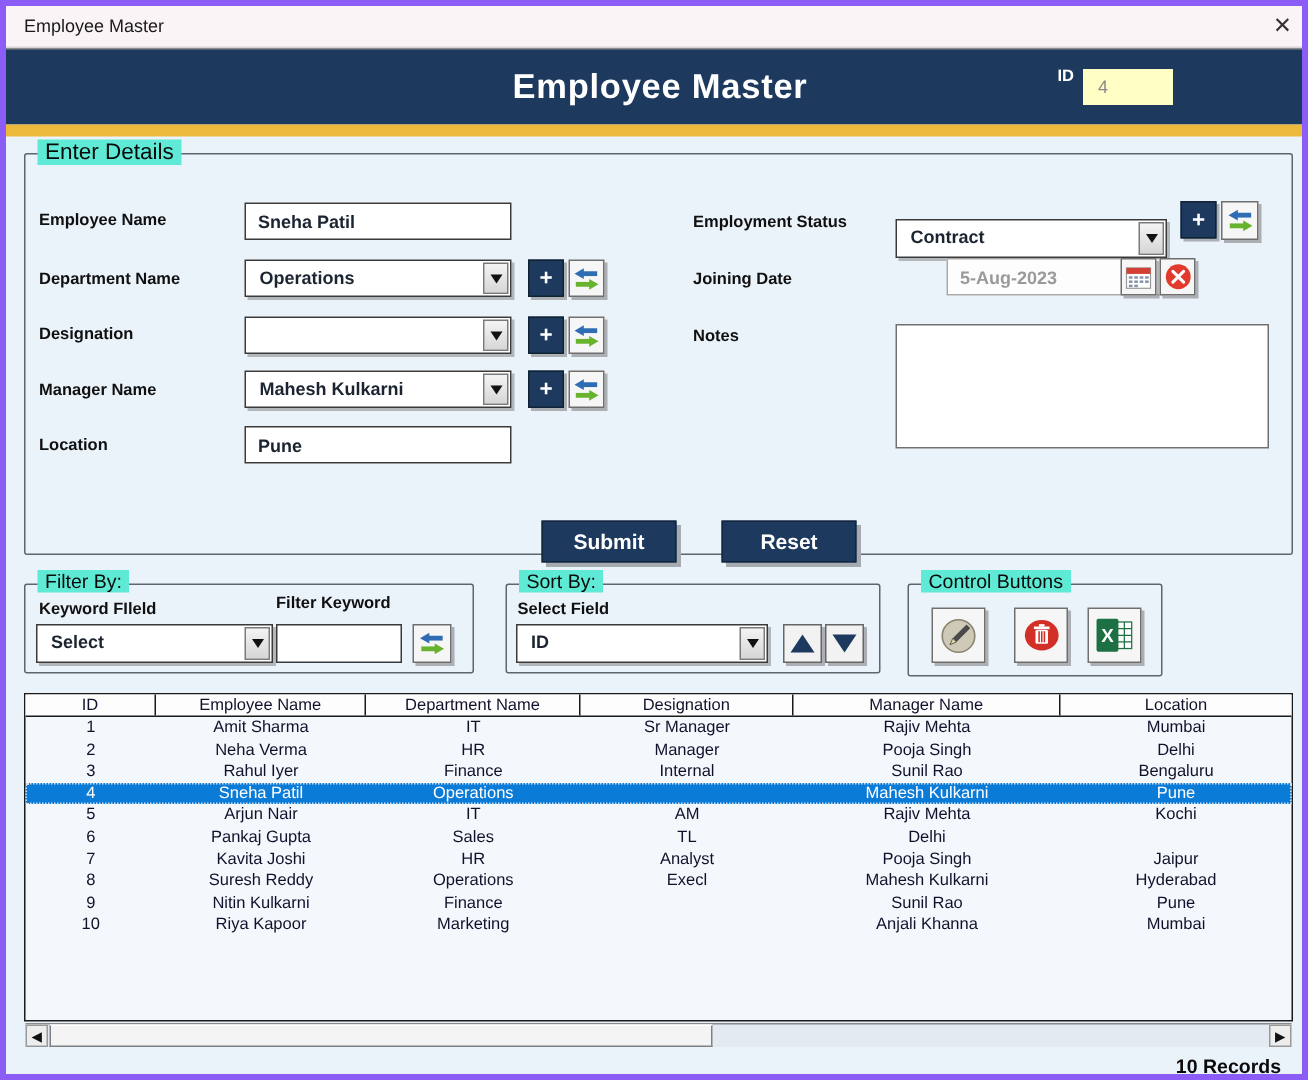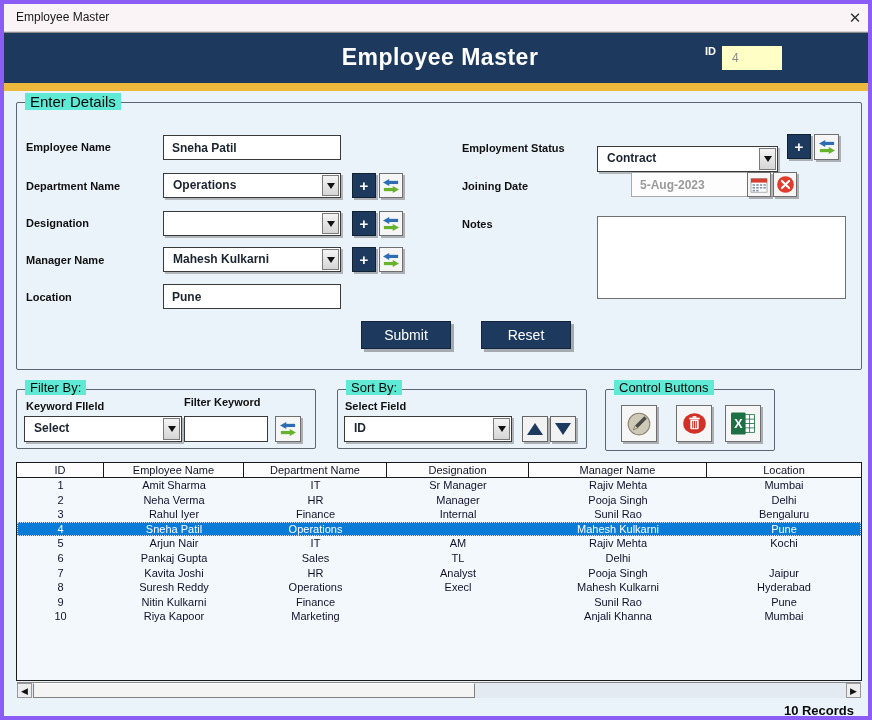--- a/index.html
+++ b/index.html
@@ -30,21 +30,21 @@
   .tinput.disabled { border:1px solid #a9a9a9; color:#9a9a9a; background:#fdfdfd; }
 
   .combo { position:absolute; background:#ffffff; border:1px solid #3a3a3a; box-shadow:2px 2px 0 rgba(110,110,110,.45); cursor:default; }
   .combo-text { position:absolute; left:9px; top:4px; font-size:12px; font-weight:bold; color:#1b2430; white-space:nowrap; }
   .combo-arrow { position:absolute; right:1px; top:1px; bottom:1px; width:17px; background:linear-gradient(#f4f4f4,#d6d6d6); border:1px solid #7a7a7a; display:flex; align-items:center; justify-content:center; }
   .combo-arrow:after { content:""; border-left:4px solid transparent; border-right:4px solid transparent; border-top:6px solid #111; }
 
   .sqbtn { position:absolute; width:24px; height:25px; background:#1D3A5E; color:#fff; font-size:15px; font-weight:bold; text-align:center; line-height:24px; border:1px solid #123; box-shadow:2px 2px 0 rgba(110,110,110,.5); cursor:default; }
   .iconbtn { position:absolute; background:#f6f6f6; border:1px solid #6f6f6f; box-shadow:2px 2px 0 rgba(110,110,110,.5); display:flex; align-items:center; justify-content:center; cursor:default; }
 
-  .navybtn { position:absolute; width:90px; height:28px; background:#1D3A5E; color:#fff; font-size:14px; font-weight:normal; text-align:center; line-height:27px; box-shadow:3px 3px 0 #a6abb1; border:1px solid #14263d; cursor:default; }
+  .navybtn { position:absolute; width:90px; height:28px; background:#1D3A5E; color:#fff; font-size:14px; font-weight:bold; text-align:center; line-height:27px; box-shadow:3px 3px 0 #a6abb1; border:1px solid #14263d; cursor:default;margin-top:26px; }
 
   .spinbtn { position:absolute; width:26px; height:26px; background:#f2f2f2; border:1px solid #666; box-shadow:2px 2px 0 rgba(110,110,110,.5); display:flex; align-items:center; justify-content:center; cursor:default; }
   .tri-up { width:0; height:0; border-left:8px solid transparent; border-right:8px solid transparent; border-bottom:12px solid #1D3A5E; }
   .tri-down { width:0; height:0; border-left:8px solid transparent; border-right:8px solid transparent; border-top:12px solid #1D3A5E; }
 
   textarea.notes { position:absolute; background:#ffffff; border:1px solid #707070; resize:none; font-family:inherit; font-size:12px; }
 
   
   .listbox { position:absolute; left:12px; top:458px; width:846px; height:219px; background:#F3F8FD; border:1px solid #1a1a1a; }
   .thead { display:grid; grid-template-columns:87px 140px 143px 142px 178px 154px; height:15px; background:#fdfdfd; border-bottom:1px solid #1a1a1a; }

